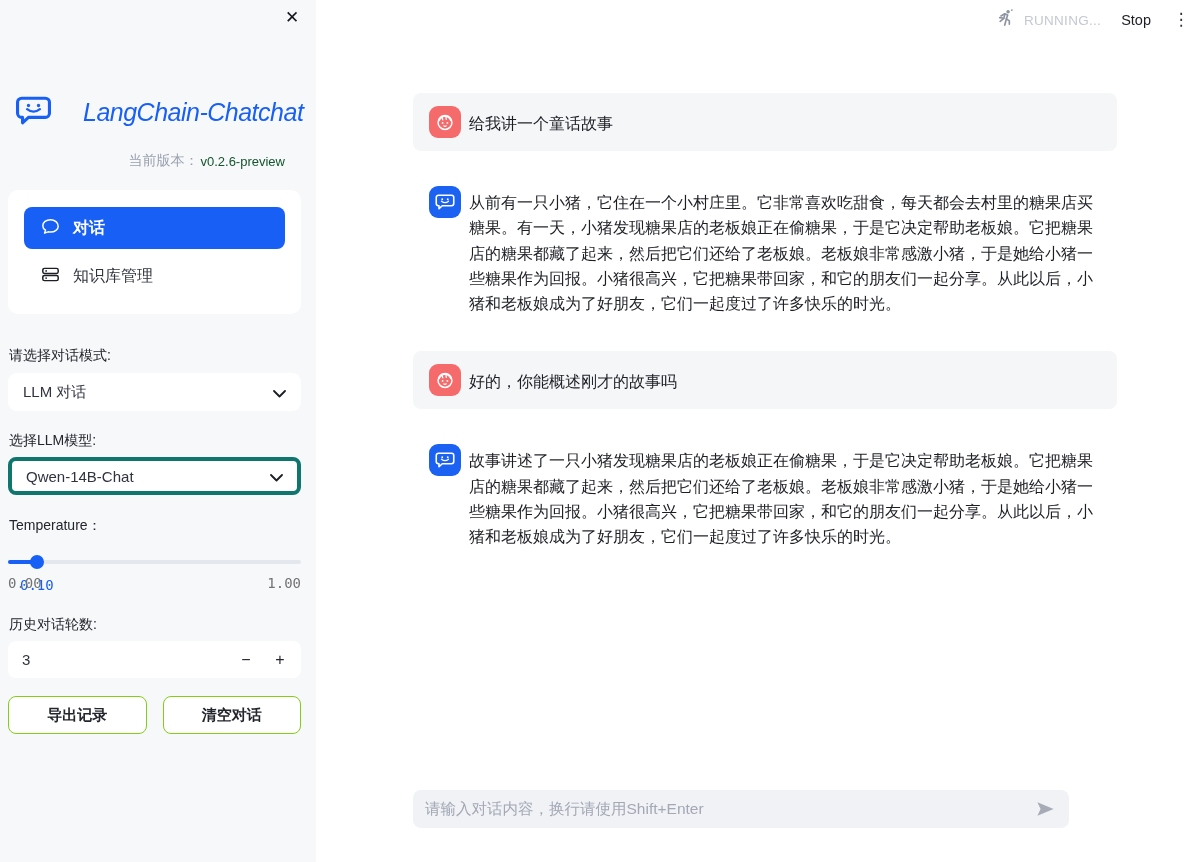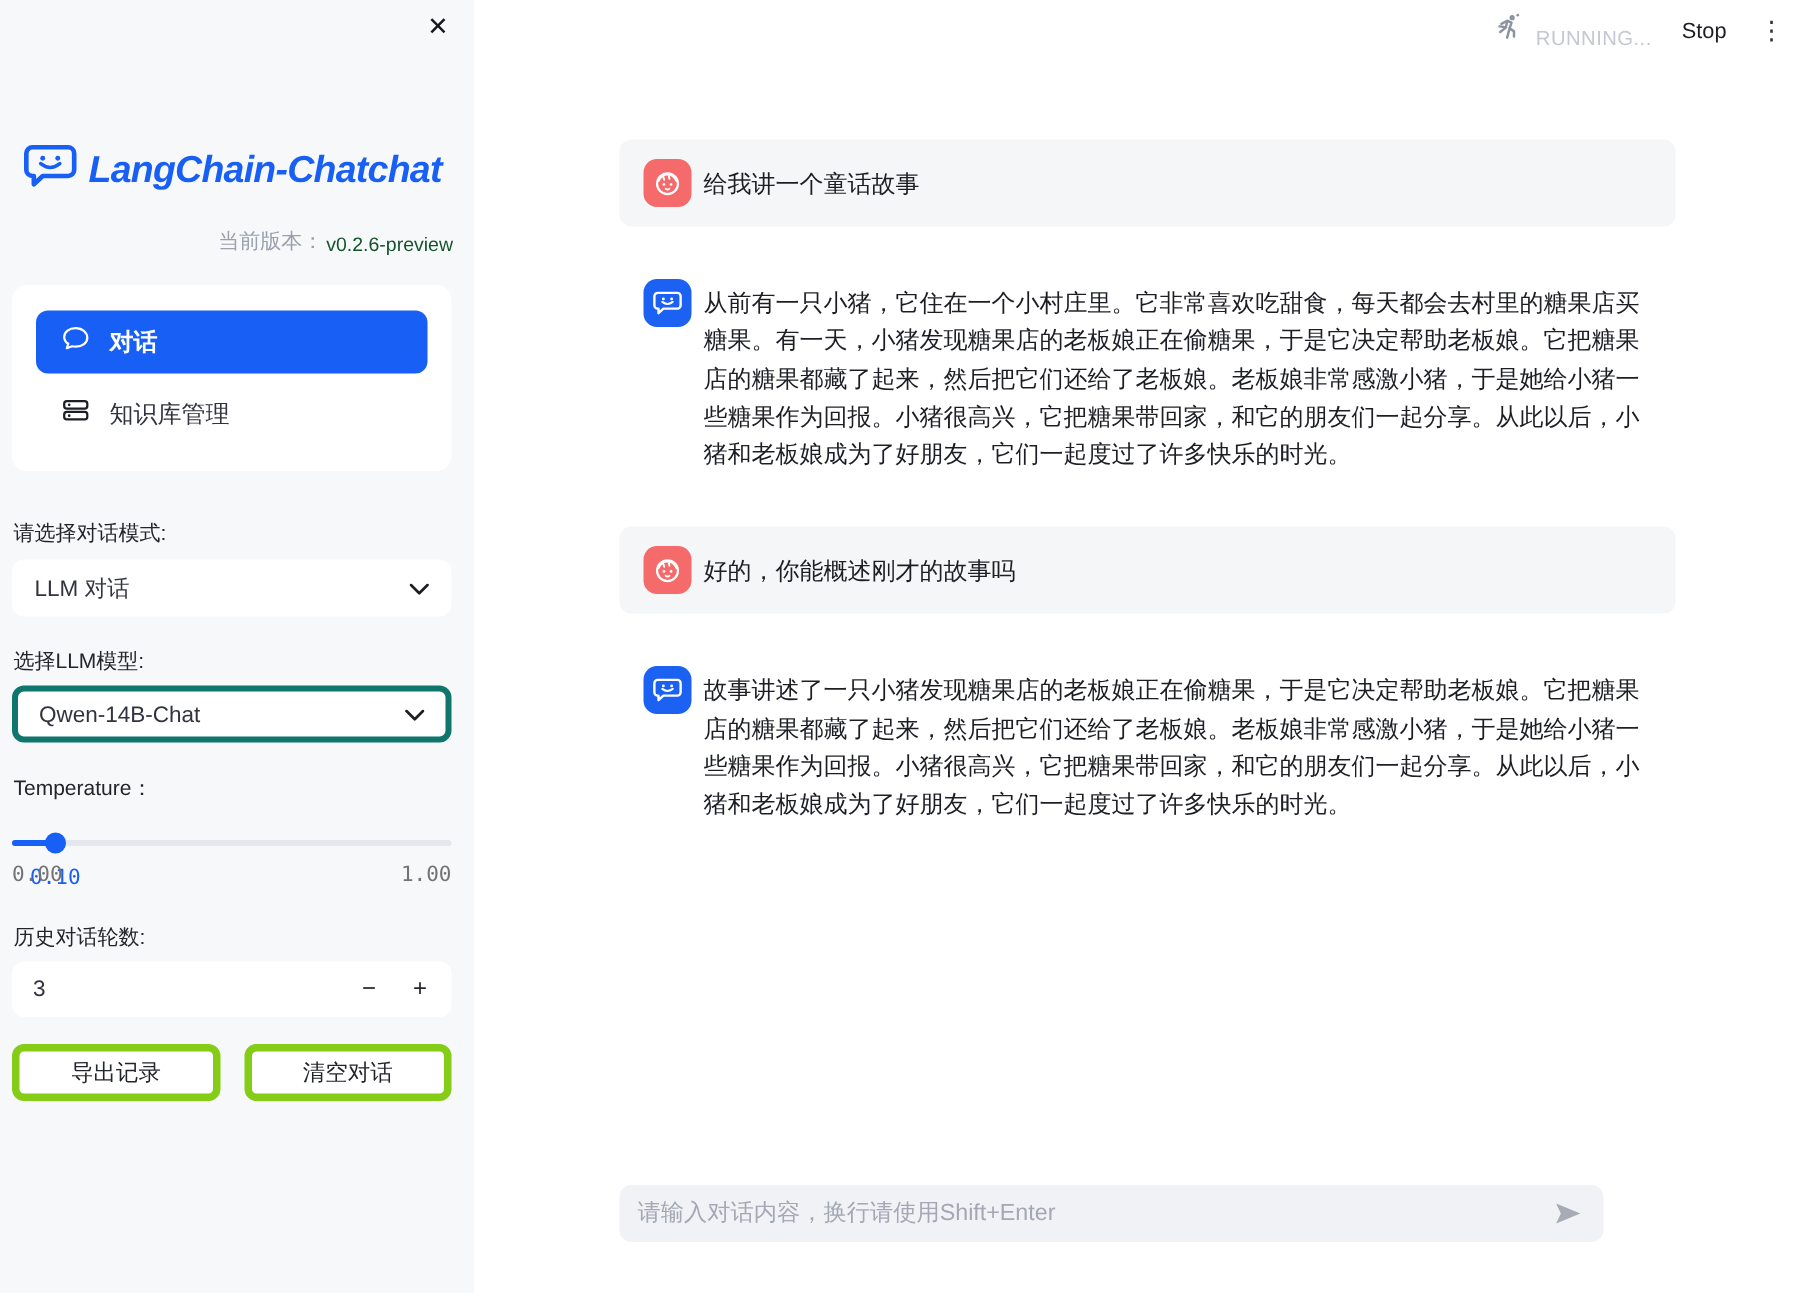--- a/index.html
+++ b/index.html
@@ -5,24 +5,24 @@
   * { margin:0; padding:0; box-sizing:border-box; }
   html,body { width:1199px; height:862px; overflow:hidden; background:#ffffff;
     font-family:"Liberation Sans","DejaVu Sans",sans-serif; color:#31333f; }
 
   
   .sidebar { position:absolute; left:0; top:0; width:316px; height:862px;
     background:#f7f8fa; }
   .close-btn { position:absolute; top:6px; right:12px; width:24px; height:24px;
     font-size:17px; line-height:24px; text-align:center; color:#14161c; cursor:pointer; }
   .logo-row { position:absolute; top:95px; left:15px; display:flex; align-items:center; gap:7px; }
-  .logo-text { color:#175ff5; font-size:25px; font-weight:700; font-style:italic;
-    letter-spacing:-0.5px; white-space:nowrap; }
-  .version-row { position:absolute; top:152px; right:14px; font-size:14px; color:#9aa0ad;
-    display:flex; align-items:flex-end; gap:2px; }
+  .logo-text { color:#175ff5; font-size:25px; font-weight:400; font-style:italic;
+    letter-spacing:-0.5px; white-space:nowrap;margin-left:24px; }
+  .version-row { position:absolute; top:152px; right:31px; font-size:14px; color:#9aa0ad;
+    display:flex; align-items:center; gap:2px; }
   .version-value { font-size:13px; color:#14532d; }
 
   .nav-card { position:absolute; top:190px; left:8px; width:293px; background:#ffffff;
     border-radius:10px; padding:17px 16px; }
   .nav-item { display:flex; align-items:center; gap:12px; height:42px; border-radius:8px;
     padding:0 16px; font-size:16px; cursor:pointer; }
   .nav-item.active { background:#175ff5; color:#ffffff; font-weight:700; }
   .nav-item + .nav-item { margin-top:6px; }
 
   .field-label { position:absolute; left:9px; font-size:14px; color:#23252c; }
@@ -42,27 +42,27 @@
   .slider-minmax { position:absolute; top:575px; left:8px; width:293px; display:flex;
     justify-content:space-between; font-family:"DejaVu Sans Mono",monospace; font-size:14px; color:#737373; }
 
   .number-input { position:absolute; top:641px; left:8px; width:293px; height:37px;
     background:#ffffff; border-radius:8px; display:flex; align-items:center; padding:0 4px 0 14px; }
   .number-value { flex:1; font-size:15px; }
   .step-btn { width:34px; height:29px; text-align:center; line-height:29px; font-size:16px;
     color:#23252c; cursor:pointer; border-radius:6px; }
 
   .btn-row { position:absolute; top:696px; left:8px; width:293px; display:flex; gap:16px; }
-  .side-btn { flex:1; height:38px; background:#ffffff; border:5px solid #84cc16; border-radius:8px;
-    font-size:15px; color:#23252c; display:flex; align-items:center; justify-content:center; cursor:pointer; }
+  .side-btn { flex:1; height:38px; background:#ffffff; border:1px solid #84cc16; border-radius:8px;
+    font-size:15px; color:#23252c; display:flex; align-items:center; justify-content:center; cursor:pointer;font-weight:bold; }
 
   
   .header { position:absolute; top:0; left:316px; right:0; height:40px; }
   .header-inner { position:absolute; top:8px; right:8px; display:flex; align-items:center; gap:14px; }
-  .running { display:flex; align-items:flex-end; gap:8px; }
+  .running { display:flex; align-items:center; gap:8px; }
   .running-text { font-size:13.5px; color:#c4c8d2; letter-spacing:0.3px; }
   .stop-btn { font-size:14.5px; color:#1c1e24; padding:2px 6px; cursor:pointer; }
   .kebab { font-size:17px; color:#31333f; width:20px; text-align:center; cursor:pointer;
     letter-spacing:0; line-height:20px; }
 
   
   .chat-area { position:absolute; left:413px; top:0; width:704px; height:862px; }
   .messages { position:absolute; top:93px; left:0; width:704px; }
   .msg { display:flex; gap:8px; padding:13px 16px; border-radius:8px; margin-bottom:22px; }
   .msg.user { background:#f5f6f8; }

